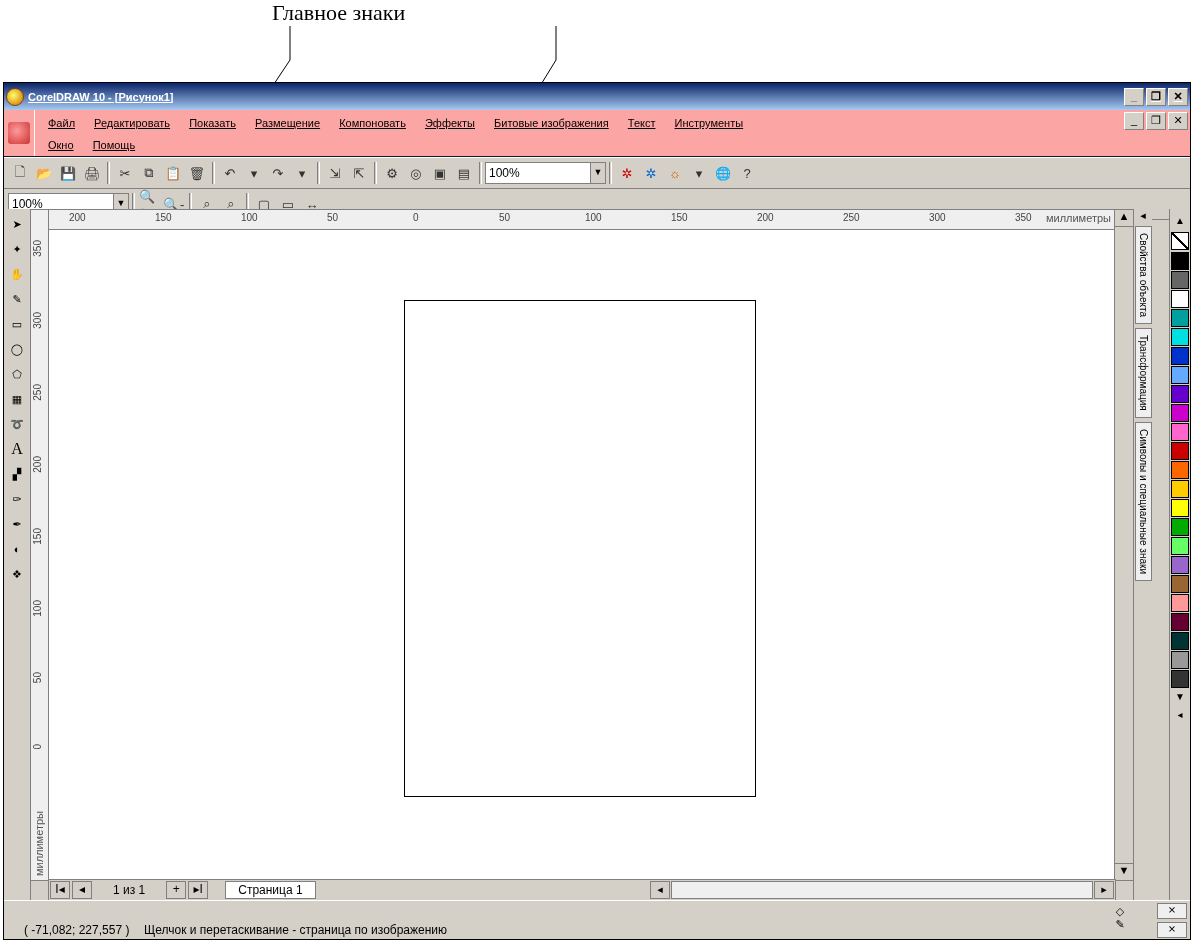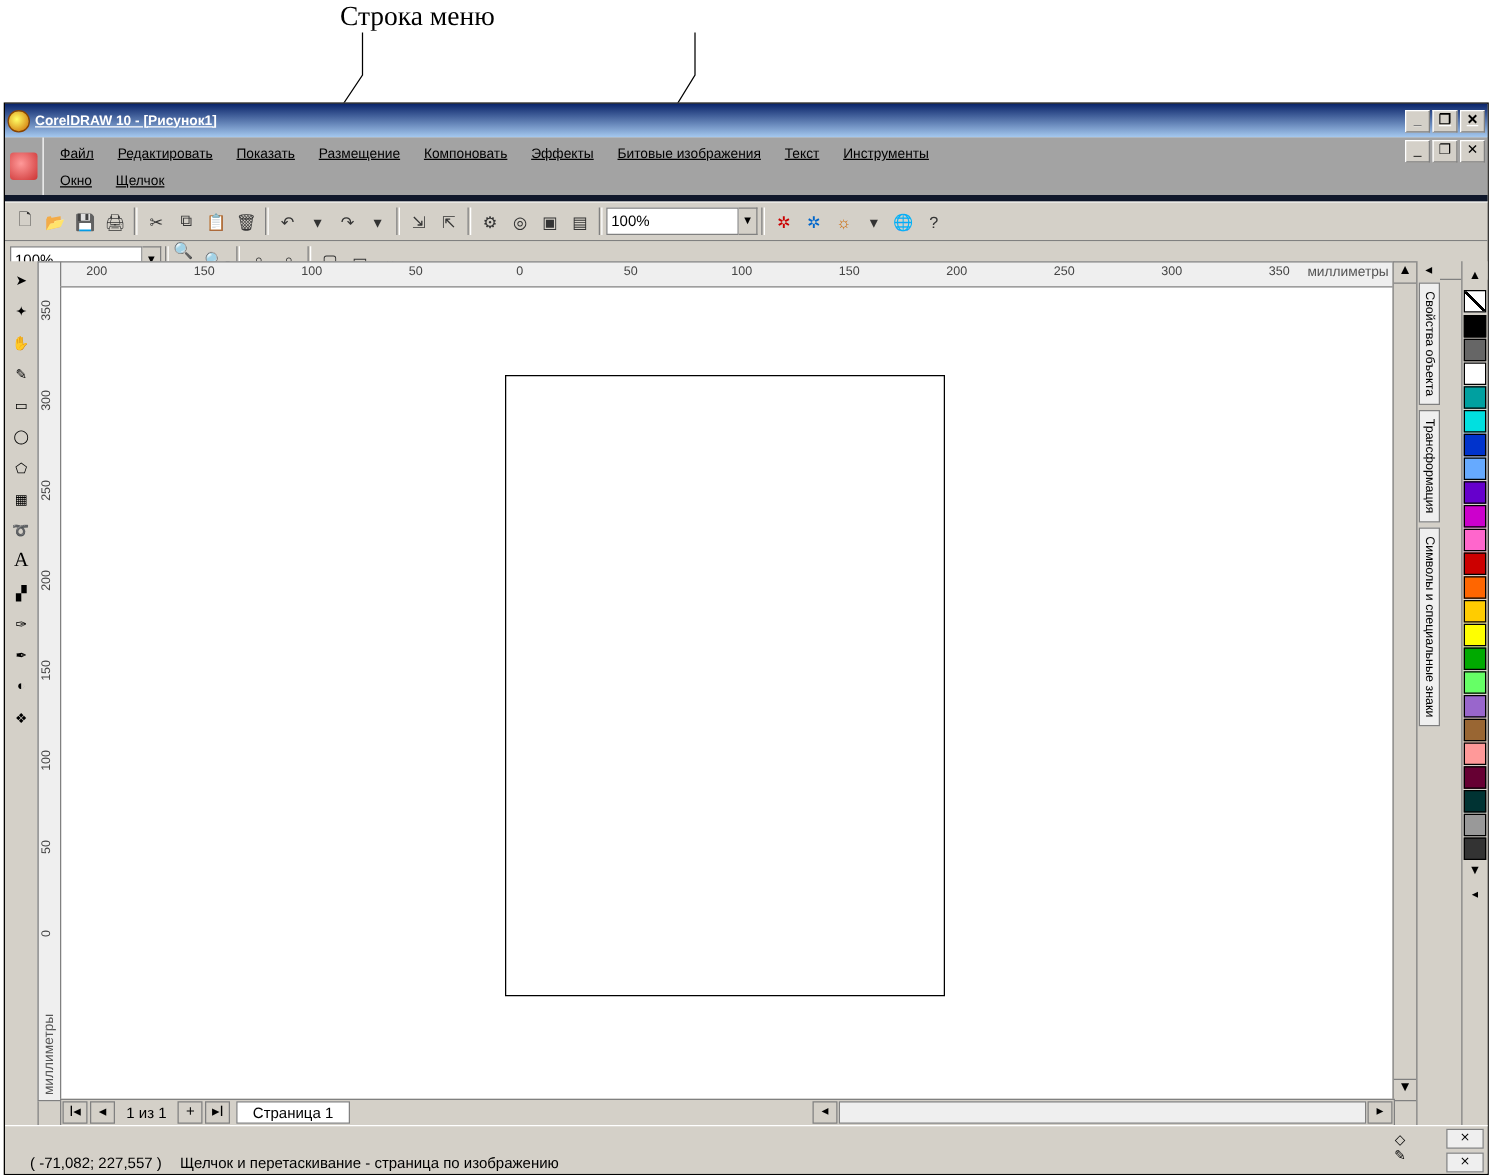--- a/index.html
+++ b/index.html
@@ -5,21 +5,21 @@
   html,body{margin:0;padding:0;font-family:Tahoma,Arial,sans-serif;font-size:11px;background:#fff;color:#000;}
   .screenshot{position:relative;width:1192px;height:940px;overflow:hidden;}
   
   .anno{position:absolute;font-family:"Times New Roman",serif;font-size:22px;color:#000;}
   
   .app{position:absolute;left:3px;top:82px;width:1186px;height:856px;border:1px solid #000;background:#d4d0c8;}
   .titlebar{height:27px;background:linear-gradient(#0a246a,#a6caf0);color:#fff;font-weight:bold;display:flex;align-items:center;padding:0 2px;text-decoration:underline;}
   .titlebar .icon{width:16px;height:16px;background:radial-gradient(circle at 40% 40%,#ff6,#c60);border-radius:50%;margin-right:4px;border:1px solid #840;}
   .tbtns{margin-left:auto;display:flex;gap:2px;}
   .tbtn{width:18px;height:16px;background:#d4d0c8;border:1px solid #808080;border-top-color:#fff;border-left-color:#fff;font-size:11px;line-height:14px;text-align:center;color:#000;}
-  .menubar{height:46px;background:#a3a3a3;border-bottom:5px solid #0f172a;position:relative;}
+  .menubar{height:46px;background:#fca5a5;border-bottom:1px solid #0f172a;position:relative;}
   .menubar .appicon{position:absolute;left:0;top:0;width:30px;height:46px;border-right:1px solid #fff;display:flex;align-items:center;justify-content:center;}
   .menubar .appicon div{width:22px;height:22px;background:radial-gradient(circle at 40% 40%,#f99,#c33);border-radius:3px;}
   .menubar .menus{position:absolute;left:36px;top:2px;right:60px;line-height:22px;}
   .menubar .menus span{display:inline-block;padding:0 8px;cursor:default;}
   .menubar .menus span u{text-decoration:underline;}
   .menubar .mdibtns{position:absolute;right:2px;top:2px;display:flex;gap:2px;}
   .toolbar{height:28px;background:#d4d0c8;border-top:1px solid #fff;border-bottom:1px solid #808080;display:flex;align-items:center;padding:1px 4px;}
   .sep{width:1px;height:22px;border-left:1px solid #808080;border-right:1px solid #fff;margin:0 3px;}
   .tb-btn{width:22px;height:22px;border:1px solid transparent;display:flex;align-items:center;justify-content:center;font-size:13px;color:#333;}
   .zoom-input{width:98px;height:20px;border:1px solid #808080;background:#fff;font-size:12px;padding:0 3px;}
@@ -33,21 +33,21 @@
   .vruler{position:absolute;left:26px;top:0;bottom:20px;width:18px;background:#efefef;border:1px solid #808080;}
   .ruler-label{position:absolute;right:4px;top:2px;font-size:11px;font-weight:normal;color:#555;}
   .vruler .ruler-label{writing-mode:vertical-rl;transform:rotate(180deg);left:2px;bottom:4px;right:auto;top:auto;}
   .tick{position:absolute;font-size:10px;color:#444;}
   .canvas{position:absolute;left:44px;right:74px;top:20px;bottom:20px;background:#fff;border:1px solid #808080;overflow:hidden;}
   .page{position:absolute;left:355px;top:70px;width:350px;height:495px;background:#fff;border:1px solid #000;}
   .page-shadow{position:absolute;left:361px;top:76px;width:350px;height:495px;background:#888;z-index:-1;}
   .hscroll{position:absolute;left:44px;right:74px;bottom:0;height:20px;background:#d4d0c8;border:1px solid #808080;display:flex;align-items:center;}
   .pager{display:flex;align-items:center;font-size:12px;}
   .pgbtn{width:18px;height:16px;border:1px solid #808080;background:#d4d0c8;text-align:center;line-height:14px;margin:0 1px;}
-  .page-tab{padding:0 12px;height:16px;border:1px solid #808080;background:#fff;line-height:16px;margin-left:4px;}
+  .page-tab{padding:0 12px;height:16px;border:1px solid #808080;background:#fff;line-height:16px;margin-left:16px;}
   
   .vscroll{position:absolute;right:56px;top:0;bottom:20px;width:18px;background:#d4d0c8;border:1px solid #808080;}
   .docker{position:absolute;right:38px;top:0;bottom:0;width:18px;background:#d4d0c8;border-left:1px solid #808080;}
   .docker .dtab{writing-mode:vertical-rl;font-size:10px;padding:6px 2px;border:1px solid #808080;margin:4px 1px;background:#efefef;text-align:center;}
   .palette{position:absolute;right:0;top:0;bottom:0;width:20px;background:#d4d0c8;border-left:1px solid #808080;display:flex;flex-direction:column;align-items:center;padding-top:4px;}
   .swatch{width:16px;height:16px;border:1px solid #000;margin:1px 0;}
   .pal-arrow{width:16px;height:14px;text-align:center;font-size:10px;margin:2px 0;}
   .no-fill{width:16px;height:16px;border:1px solid #000;position:relative;margin:1px 0;background:#fff;}
   .no-fill::after{content:"";position:absolute;left:0;top:0;right:0;bottom:0;background:linear-gradient(to top right,transparent 45%,#000 45%,#000 55%,transparent 55%);}
   .statusbar{position:absolute;left:0;right:0;bottom:0;height:38px;background:#d4d0c8;border-top:1px solid #fff;}
@@ -55,21 +55,21 @@
   .statusbar .hint{position:absolute;left:140px;bottom:2px;font-size:12px;}
   .statusbar .ricons{position:absolute;right:2px;top:0;width:32px;height:38px;display:flex;flex-direction:column;align-items:center;justify-content:space-around;}
   .statusbar .ricons div{width:28px;height:14px;border:1px solid #808080;background:#efefef;font-size:10px;text-align:center;}
   svg.anno-svg{position:absolute;left:0;top:0;width:1192px;height:940px;pointer-events:none;}
 </style>
 </head>
 <body>
 
 <div class="screenshot">
 
-  <div class="anno" style="left:272px;top:0;">Строка меню</div>
+  <div class="anno" style="left:272px;top:0;">Главное знаки</div>
   <div class="anno" style="left:826px;top:316px;">Линейка</div>
   <div class="anno" style="left:104px;top:385px;">Панель инструментов</div>
   <div class="anno" style="left:500px;top:408px;text-align:center;white-space:pre-line;">Рабочая
 страница</div>
   <div class="anno" style="left:938px;top:530px;white-space:pre-line;">Экранная
 палитра
 цветов</div>
   <div class="anno" style="left:156px;top:818px;">Строка состояния</div>
 
   <svg class="anno-svg">
@@ -102,21 +102,21 @@
         <span><u>Редактировать</u></span>
         <span><u>Показать</u></span>
         <span><u>Размещение</u></span>
         <span><u>Компоновать</u></span>
         <span><u>Эффекты</u></span>
         <span><u>Битовые изображения</u></span>
         <span><u>Текст</u></span>
         <span><u>Инструменты</u></span>
         <br>
         <span><u>Окно</u></span>
-        <span><u>Щелчок</u></span>
+        <span><u>Помощь</u></span>
       </div>
       <div class="mdibtns">
         <div class="tbtn">_</div>
         <div class="tbtn">❐</div>
         <div class="tbtn">✕</div>
       </div>
     </div>
 
     <div class="toolbar">
       <div class="tb-btn">🗋</div>
@@ -263,21 +263,21 @@
             <div class="swatch" style="background: rgb(51, 51, 51);"></div>
           </div>
         <div class="pal-arrow">▼</div>
         <div class="pal-arrow">◂</div>
       </div>
 
       <div class="hscroll">
         <div class="pager">
           <div class="pgbtn">І◂</div>
           <div class="pgbtn">◂</div>
-          <div style="padding:0 8px">1 из 1</div>
+          <div style="padding:0 20px">1 из 1</div>
           <div class="pgbtn">+</div>
           <div class="pgbtn">▸І</div>
           <div class="page-tab">Страница 1</div>
         </div>
         <div style="margin-left:auto;display:flex;">
           <div class="pgbtn">◂</div>
           <div style="width:420px;height:16px;border:1px solid #808080;background:#efefef"></div>
           <div class="pgbtn">▸</div>
         </div>
       </div>

